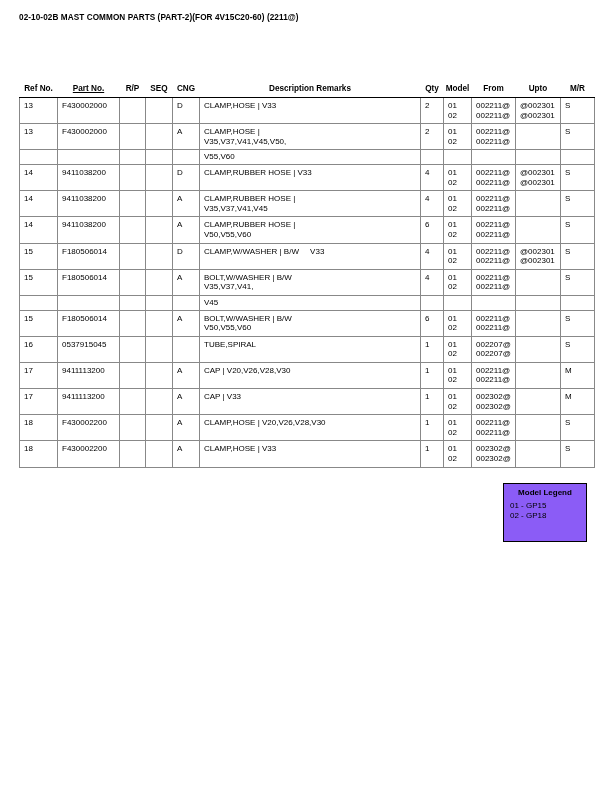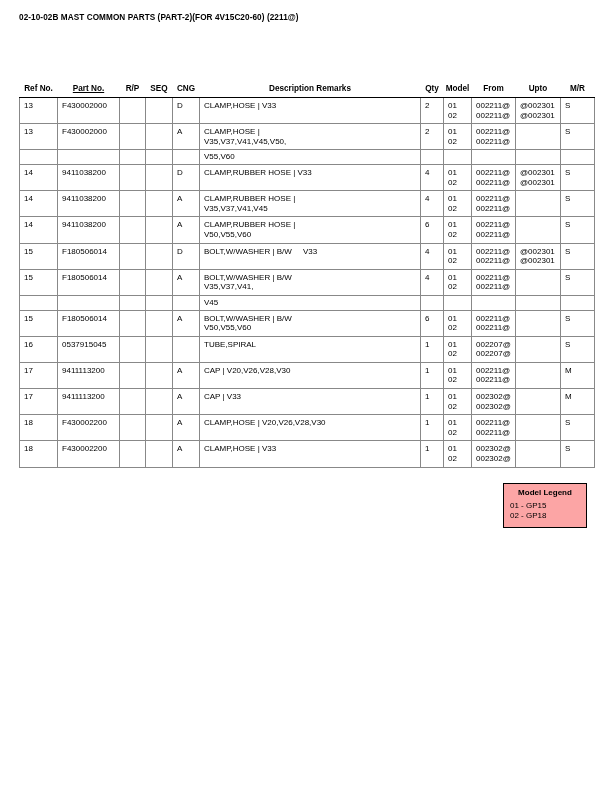--- a/index.html
+++ b/index.html
@@ -112,22 +112,22 @@
 
   .stack-line { display: block; }
 
   
   .legend {
     position: absolute;
     left: 503px;
     top: 483px;
     width: 70px;
     border: 1px solid #000000;
-    background: #fca5a5;
-    padding: 4px 6px 5px 6px;
+    background: #8b5cf6;
+    padding: 4px 6px 19px 6px;
     font-size: 8px;
     line-height: 10.5px;
   }
   .legend .legend-title {
     font-weight: bold;
     font-size: 8px;
     text-align: center;
     margin-bottom: 2px;
     display: block;
   }
@@ -252,21 +252,21 @@
             <td><span class="stack-line">002211@</span><span class="stack-line">002211@</span></td>
             <td class="t-upto"></td>
             <td class="t-mr">S</td>
           </tr>
           <tr>
             <td>15</td>
             <td>F180506014</td>
             <td></td>
             <td></td>
             <td>D</td>
-            <td>BOLT,W/WASHER | B/W     V33</td>
+            <td>CLAMP,W/WASHER | B/W     V33</td>
             <td>4</td>
             <td><span class="stack-line">01</span><span class="stack-line">02</span></td>
             <td><span class="stack-line">002211@</span><span class="stack-line">002211@</span></td>
             <td class="t-upto"><span class="stack-line">@002301</span><span class="stack-line">@002301</span></td>
             <td class="t-mr">S</td>
           </tr>
           <tr>
             <td>15</td>
             <td>F180506014</td>
             <td></td>

